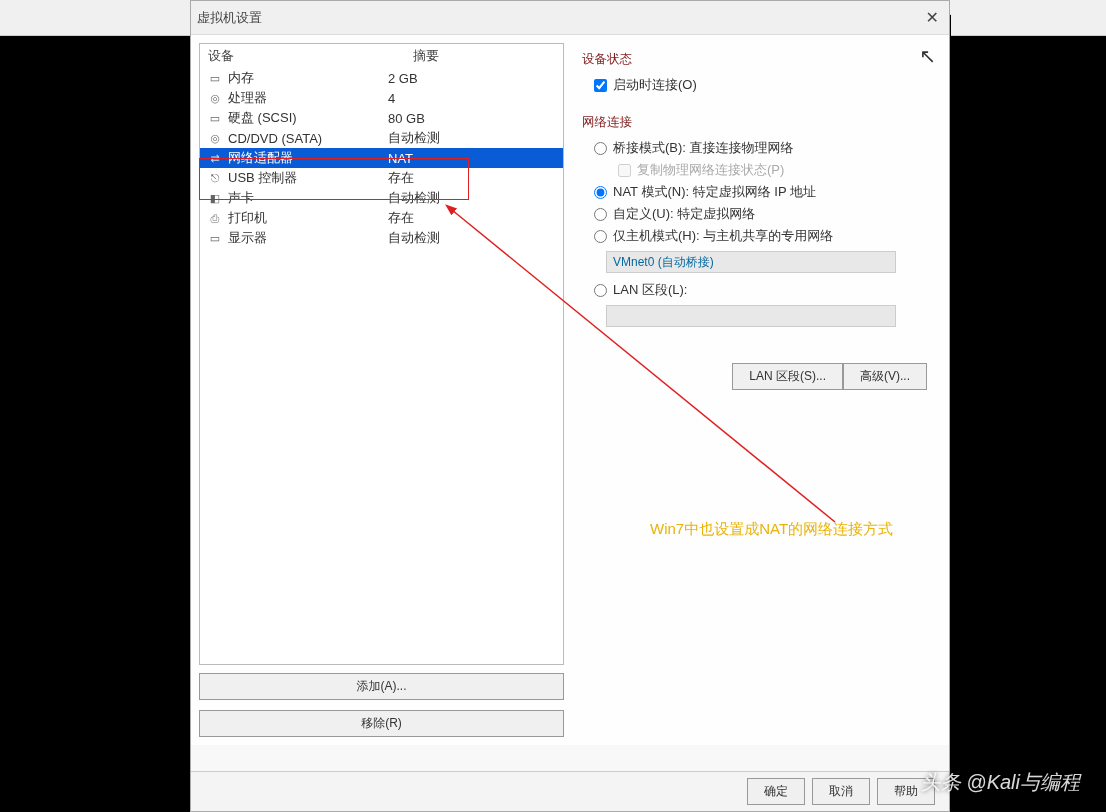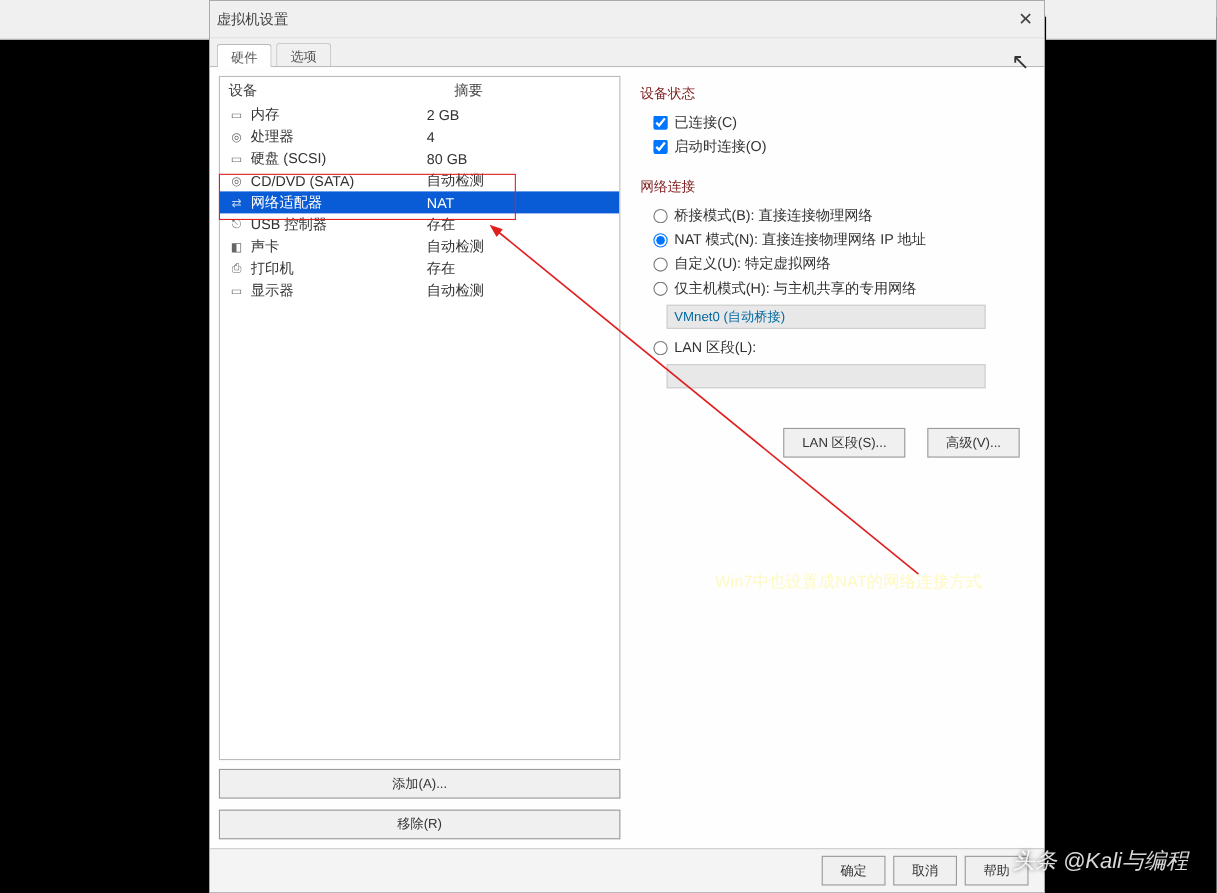--- a/index.html
+++ b/index.html
@@ -169,21 +169,21 @@
       height: 22px;
       background: #e8e8e8;
       border: 1px solid #ccc;
       color: #0369a1;
       padding: 2px 6px;
       font-size: 12px;
     }
     .net-btns {
       display: flex;
       justify-content: flex-end;
-      gap: 20px;
+      gap: 0;
       margin-top: 36px;
       margin-right: 6px;
     }
     .footer {
       position: absolute;
       bottom: 0; left: 0; right: 0;
       height: 40px;
       display: flex;
       justify-content: flex-end;
       align-items: center;
@@ -192,21 +192,21 @@
       background: #f4f4f4;
       border-top: 1px solid #ccc;
     }
     .annotation-box {
       position: absolute;
       border: 1.5px solid #e02020;
       pointer-events: none;
     }
     .annotation-text {
       position: absolute;
-      color: #fef9c3;
+      color: #eab308;
       font-size: 15px;
       pointer-events: none;
     }
     .annotation-line {
       position: absolute;
       pointer-events: none;
     }
     .cursor-arrow {
       position: absolute;
       right: 170px;
@@ -233,24 +233,20 @@
 <div class="left-strip"></div>
 <div class="right-strip"></div>
 
 <div class="dialog">
 
   <div class="titlebar">
     <span class="title-text">虚拟机设置</span>
     <span class="close-btn">✕</span>
   </div>
 
-  <div class="tabstrip">
-    <div class="tab active">硬件</div>
-    <div class="tab">选项</div>
-  </div>
 
   <div class="content">
 
     <div class="left-panel">
       <div class="device-list">
         <div class="hdr">
           <span class="col-name">设备</span>
           <span class="col-val">摘要</span>
         </div>
         <div class="row">
@@ -302,37 +298,37 @@
       <div class="left-btns">
         <button class="btn">添加(A)...</button>
         <button class="btn">移除(R)</button>
       </div>
     </div>
 
     <div class="right-panel">
       <div class="group-label">设备状态</div>
       <label class="checkbox-row">
         <input type="checkbox" checked="" style="">
-        <span>已连接(C)</span>
-      </label>
-      <label class="checkbox-row">
-        <input type="checkbox" checked="" style="">
         <span>启动时连接(O)</span>
       </label>
 
       <div class="group-label" style="margin-top:18px">网络连接</div>
 
       <label class="radio-row">
         <input type="radio" name="net" style="">
         <span>桥接模式(B): 直接连接物理网络</span>
       </label>
+      <label class="checkbox-row indent-chk">
+        <input type="checkbox" disabled="" style="">
+        <span>复制物理网络连接状态(P)</span>
+      </label>
 
       <label class="radio-row">
         <input type="radio" name="net" checked="" style="">
-        <span>NAT 模式(N): 直接连接物理网络 IP 地址</span>
+        <span>NAT 模式(N): 特定虚拟网络 IP 地址</span>
       </label>
 
       <label class="radio-row">
         <input type="radio" name="net" style="">
         <span>自定义(U): 特定虚拟网络</span>
       </label>
 
       <label class="radio-row">
         <input type="radio" name="net" style="">
         <span>仅主机模式(H): 与主机共享的专用网络</span>

